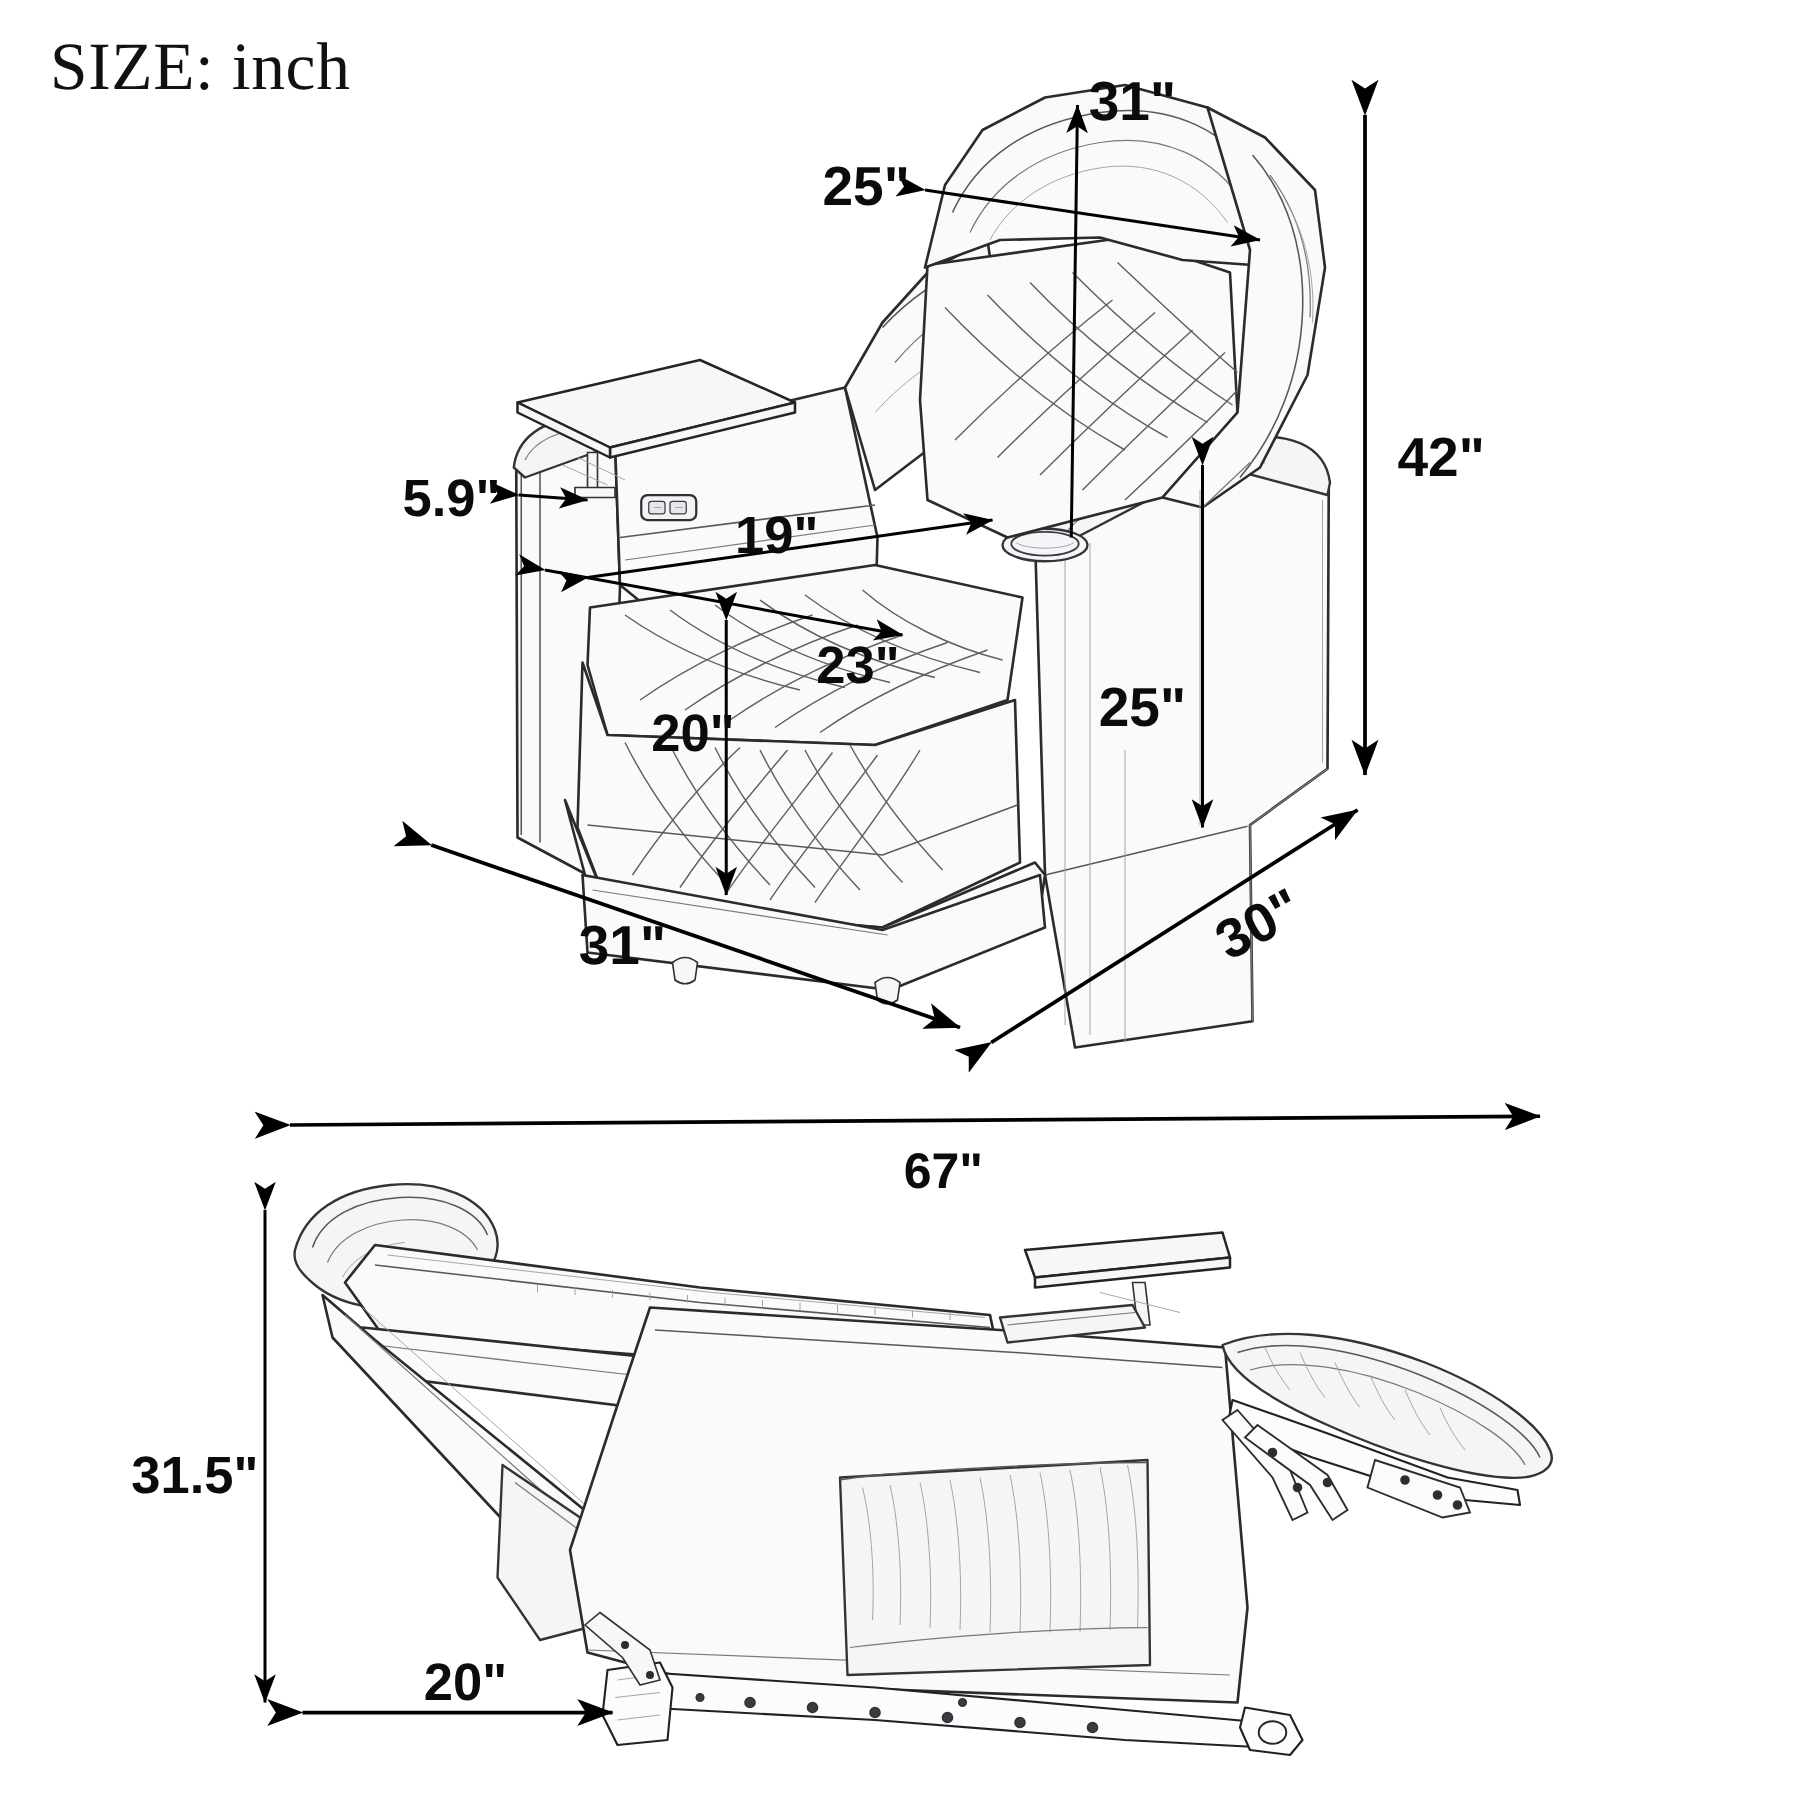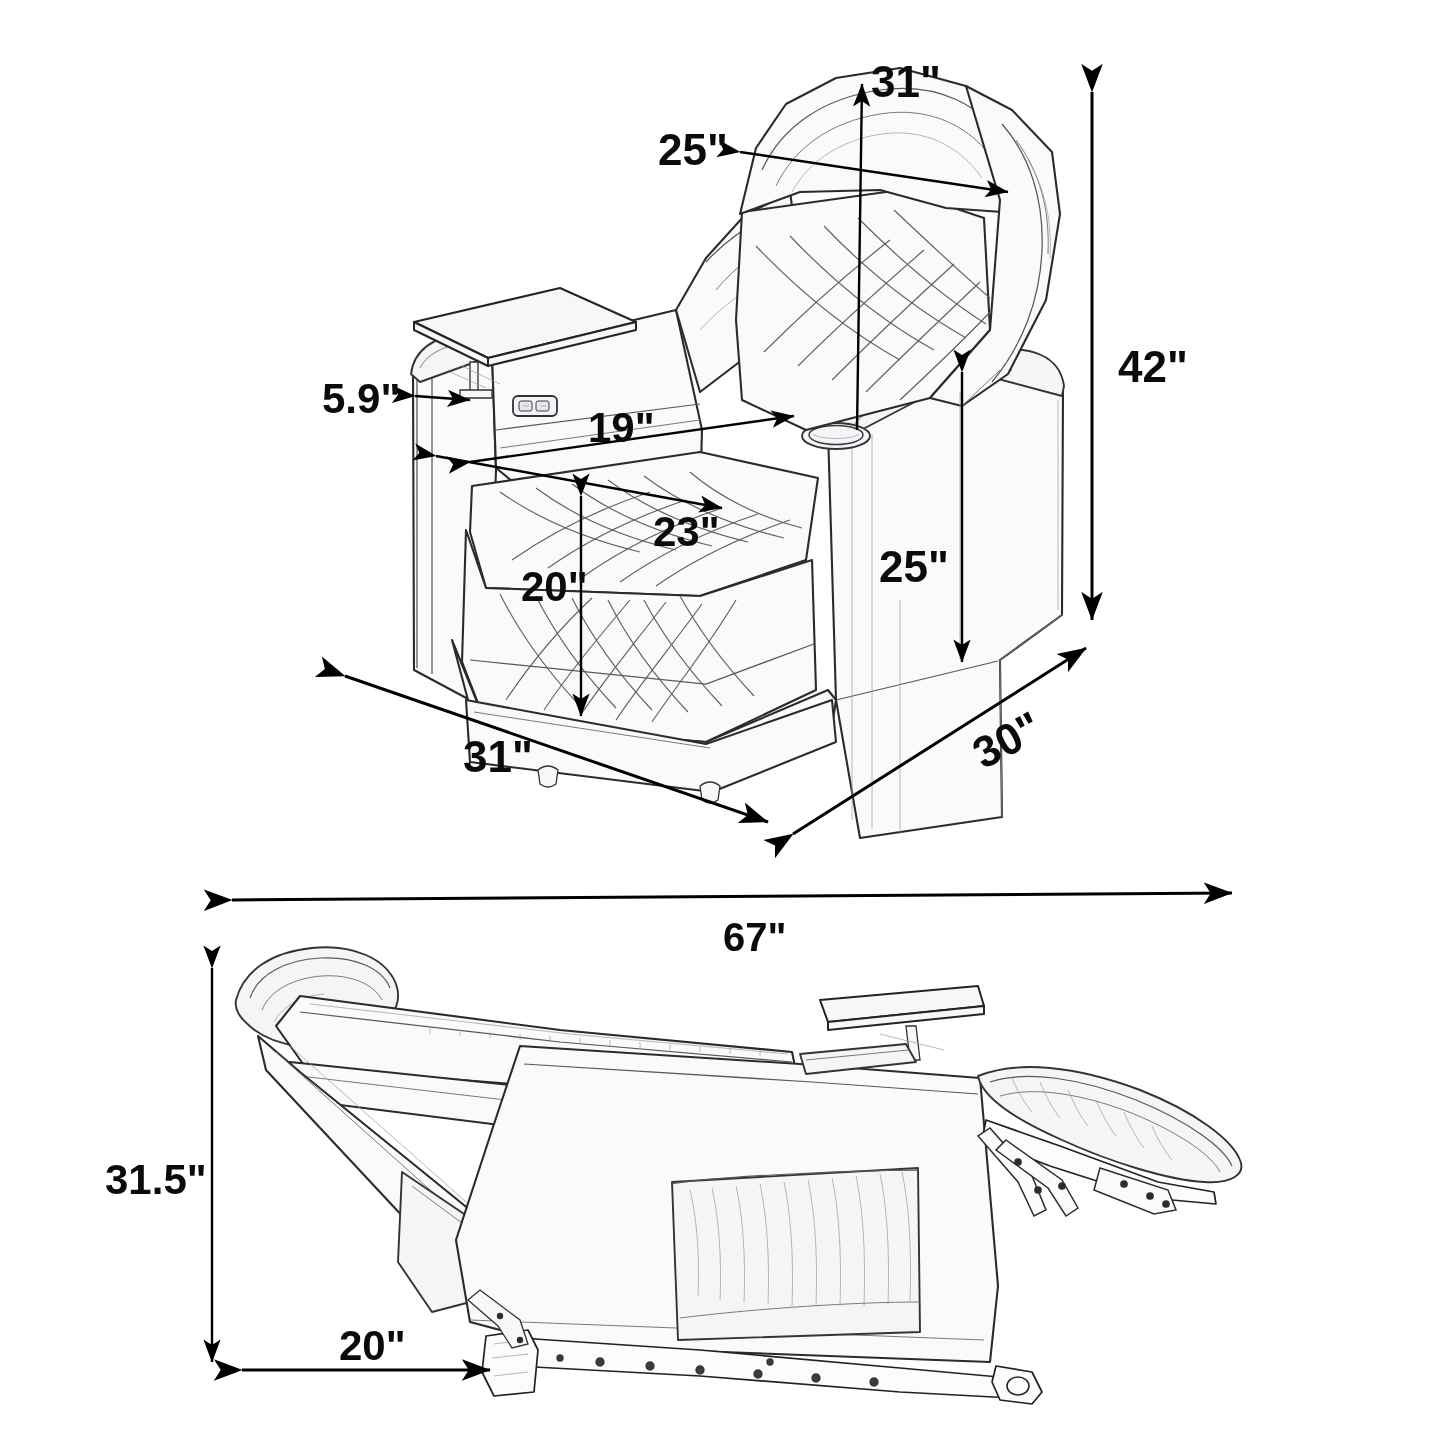--- a/index.html
+++ b/index.html
@@ -53,20 +53,21 @@
   .dimline-thin { stroke: #000000; stroke-width: 2.4; fill: none; }
   .metal { fill: #fcfcfc; stroke: #1f2125; stroke-width: 1.7; stroke-linejoin: round; }
   .metal2 { fill: #f7f7f8; stroke: #303238; stroke-width: 1.3; }
   .tray { fill: #f7f7f7; stroke: #22242a; stroke-width: 2.0; stroke-linejoin: round; }
 </style>
 </head>
 <body>
 
 <div id="page">
 
+  <div id="title">SIZE: inch</div>
 
   <svg class="art" viewBox="0 0 1445 1445">
     <defs>
       <marker id="ah" markerWidth="11" markerHeight="11" refX="9.4" refY="4" orient="auto" markerUnits="strokeWidth">
         <path d="M0,0.4 L9.6,4 L0,7.6 L2.3,4 Z" fill="#000"></path>
       </marker>
       <marker id="ah2" markerWidth="11" markerHeight="11" refX="9.4" refY="4" orient="auto" markerUnits="strokeWidth">
         <path d="M0,0.4 L9.6,4 L0,7.6 L2.3,4 Z" fill="#000"></path>
       </marker>
       <pattern id="fuzz" width="6" height="6" patternUnits="userSpaceOnUse">

